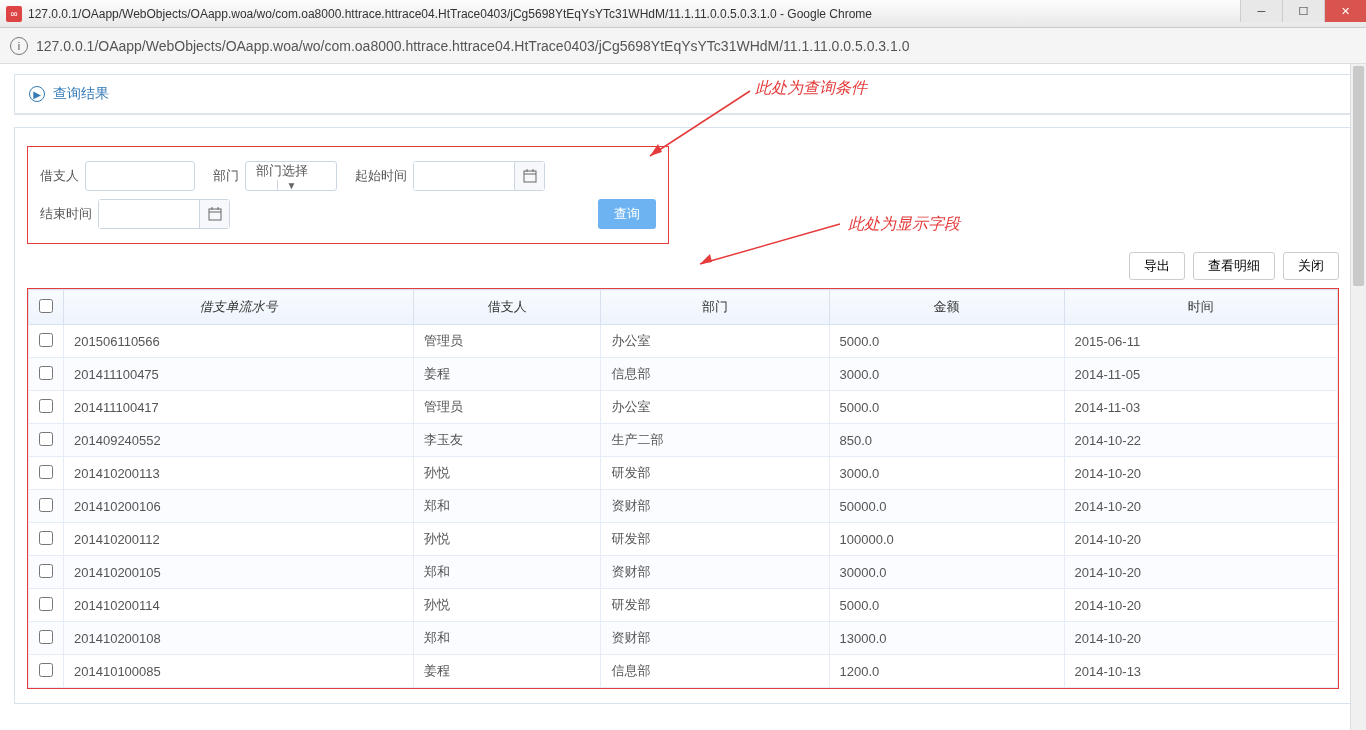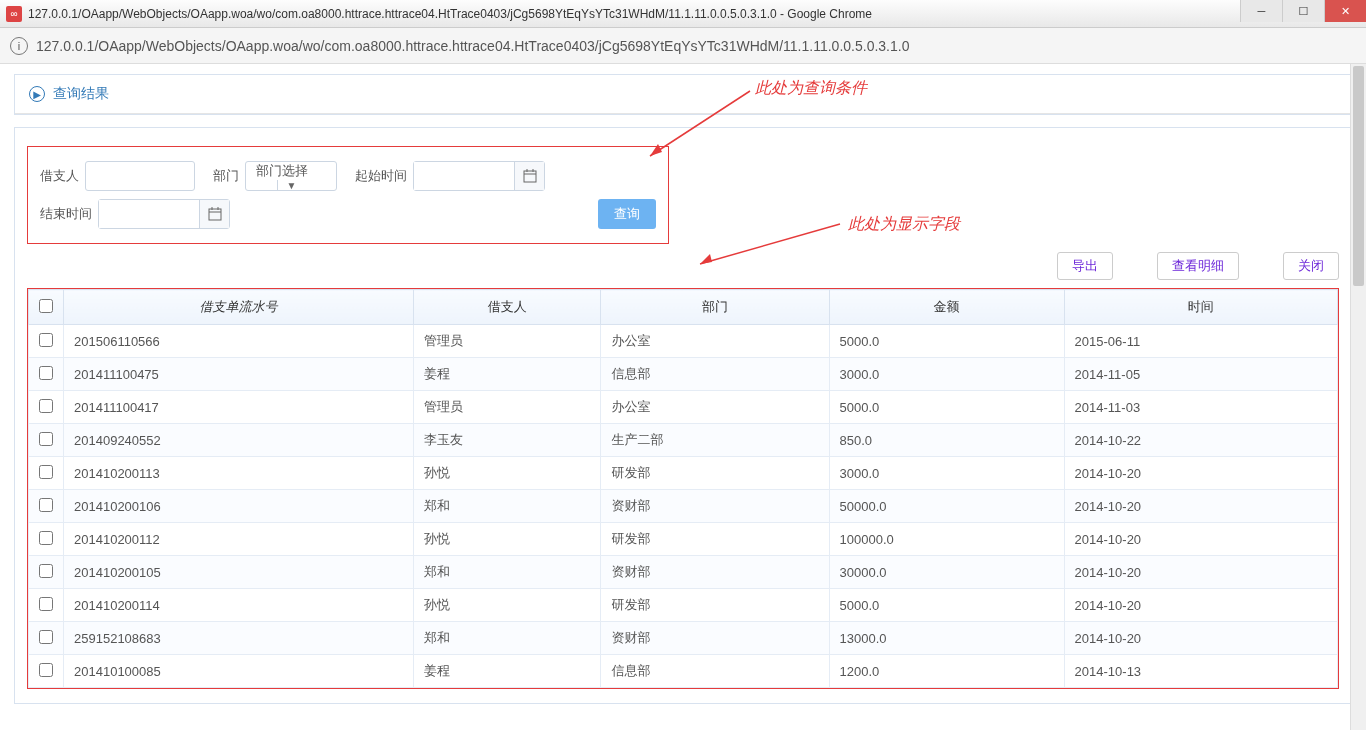--- a/index.html
+++ b/index.html
@@ -28,21 +28,21 @@
 .text-input.w110 { width: 110px; }
 .dept-select { border: 1px solid #ccd6e2; height: 30px; border-radius: 3px; display: flex; align-items: center; background: #fff; flex-direction: column; }
 .dept-select .sel-text { padding: 0 10px; width: 90px; color: #555; font-size: 13px; }
 .dept-select .sel-caret { width: 28px; height: 28px; border-left: 1px solid #ccd6e2; display: flex; align-items: center; justify-content: center; color: #666; font-size: 10px; }
 .date-input-wrap { display: flex; border: 1px solid #ccd6e2; height: 30px; border-radius: 3px; background: #fff; }
 .date-input-wrap input { border: none; width: 100px; padding: 0 6px; outline: none; }
 .cal-btn { width: 30px; border-left: 1px solid #ccd6e2; display: flex; align-items: center; justify-content: center; background: #f6f8fb; color: #666; }
 .query-btn { background: #6db3f2; color: #fff; border: none; height: 30px; padding: 0 16px; border-radius: 3px; font-size: 13px; margin-left: auto; }
 
 .action-bar { display: flex; justify-content: flex-end; gap: 8px; padding: 8px 0; }
-.action-btn { background: #fff; border: 1px solid #ccc; border-radius: 3px; height: 28px; padding: 0 14px; font-size: 13px; color: #6d28d9; margin-left: 36px; }
+.action-btn { background: #fff; border: 1px solid #ccc; border-radius: 3px; height: 28px; padding: 0 14px; font-size: 13px; color: #000000; }
 
 
 .table-wrap { border: 1px solid #e53b3b; }
 table { width: 100%; border-collapse: collapse; }
 thead th { background: linear-gradient(#f8fbff, #eef4fc); border: 1px solid #d8e2ef; padding: 8px 10px; font-weight: normal; color: #333; text-align: center; font-size: 13px; }
 tbody td { border: 1px solid #e5ecf5; padding: 7px 10px; color: #555; font-size: 13px; }
 tbody tr:nth-child(even) td { background: #fafcff; }
 .chk-col { width: 34px; text-align: center; }
 .chk { width: 14px; height: 14px; }
 
@@ -225,21 +225,21 @@
             <tr>
               <td class="chk-col"><input type="checkbox" class="chk" style=""></td>
               <td>201410200114</td>
               <td>孙悦</td>
               <td>研发部</td>
               <td>5000.0</td>
               <td>2014-10-20</td>
             </tr>
             <tr>
               <td class="chk-col"><input type="checkbox" class="chk" style=""></td>
-              <td>259152108683</td>
+              <td>201410200108</td>
               <td>郑和</td>
               <td>资财部</td>
               <td>13000.0</td>
               <td>2014-10-20</td>
             </tr>
             <tr>
               <td class="chk-col"><input type="checkbox" class="chk" style=""></td>
               <td>201410100085</td>
               <td>姜程</td>
               <td>信息部</td>

